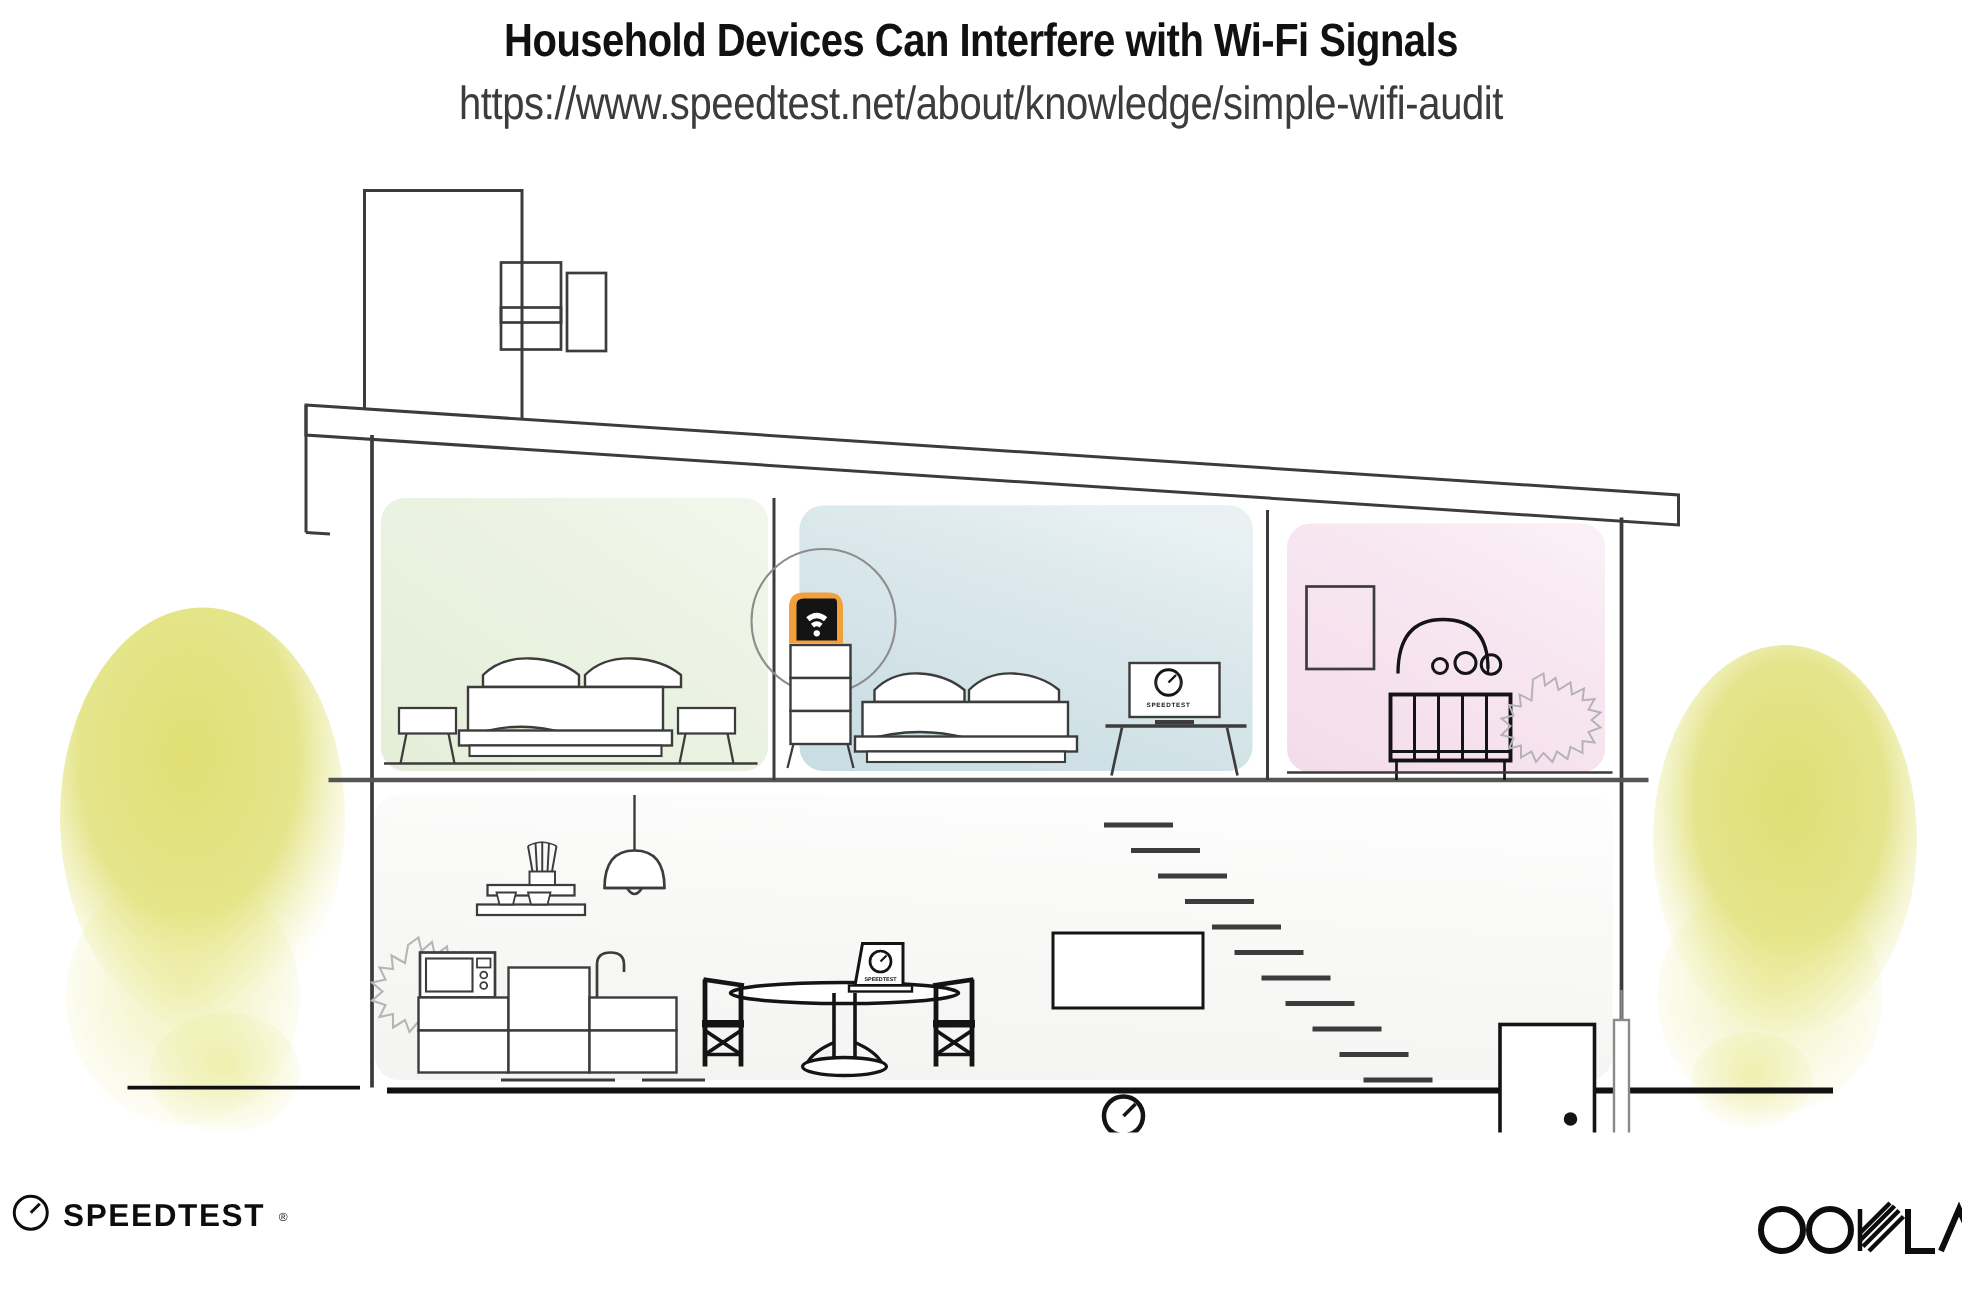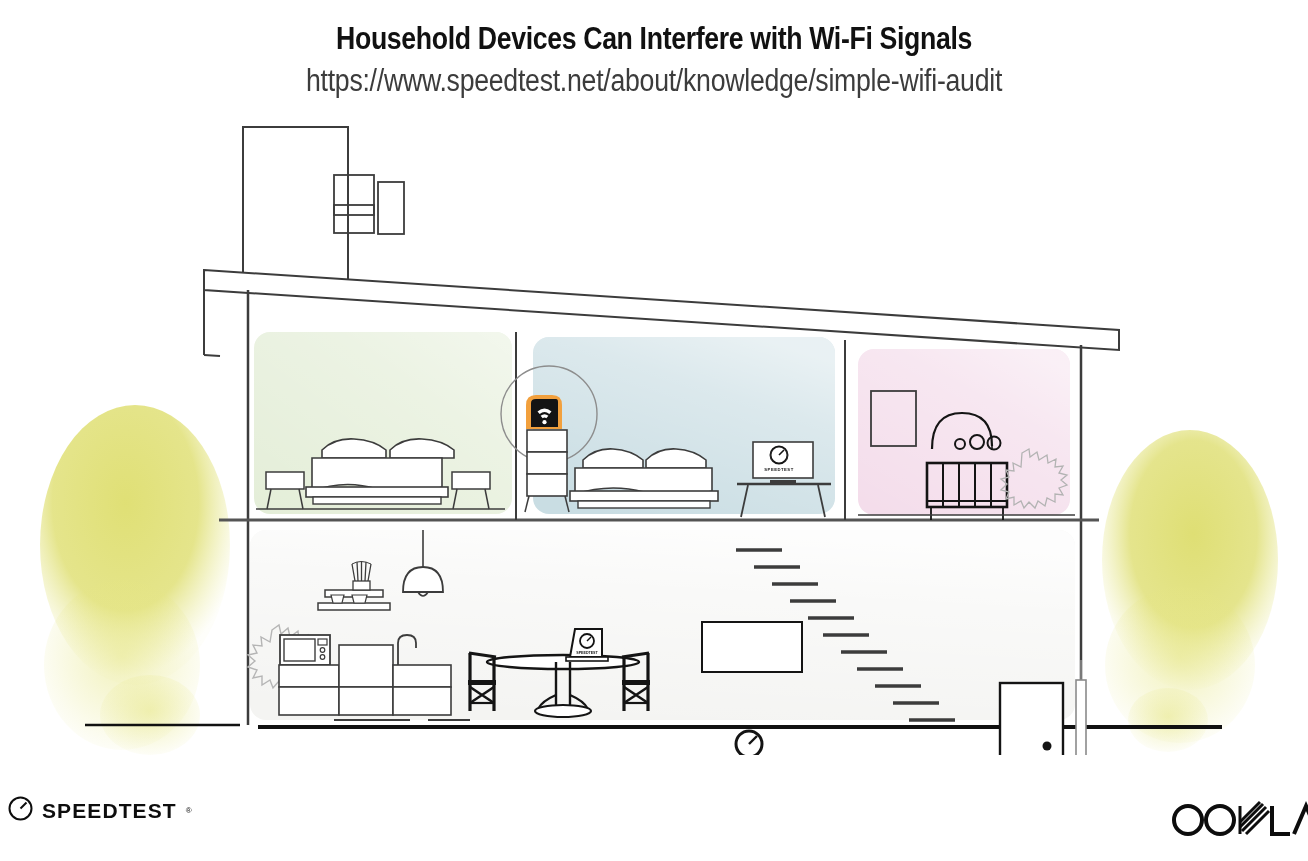--- a/index.html
+++ b/index.html
@@ -5,21 +5,21 @@
 <style>
   html,body{margin:0;padding:0;}
   body{
     width:1308px;height:861px;background:#ffffff;
     font-family:"Liberation Sans", sans-serif;
     overflow:hidden;position:relative;
   }
   #page{position:relative;width:1308px;height:861px;}
 
   
-  .header{position:absolute;left:0;top:12px;width:1308px;text-align:center;}
+  .header{position:absolute;left:0;top:0;width:1308px;text-align:center;}
   .title{
     font-family:"Liberation Sans", sans-serif;
     font-weight:bold;font-size:31px;color:#111111;
     letter-spacing:-0.4px;margin:0;padding-top:9px;
     transform:scaleX(0.86);
   }
   .subtitle{
     font-family:"Liberation Sans", sans-serif;
     font-weight:400;font-size:31px;color:#3c3c3c;
     letter-spacing:-0.3px;margin:0;padding-top:6px;

